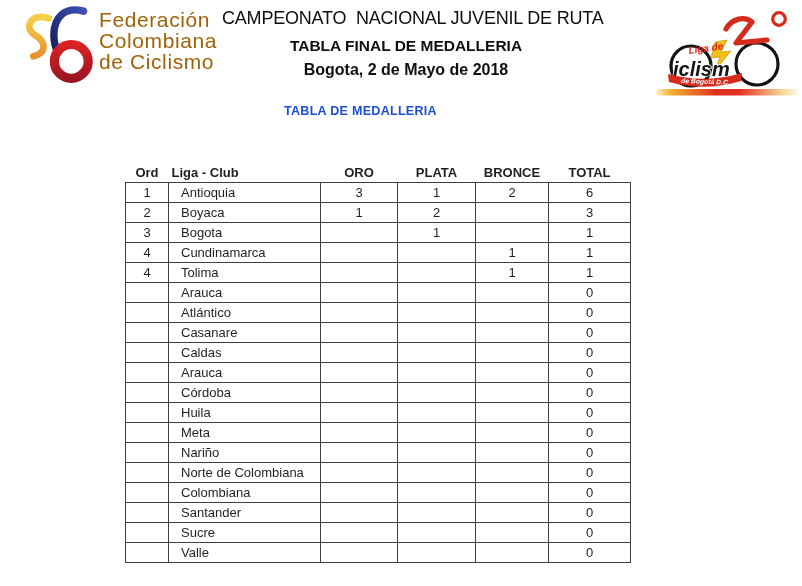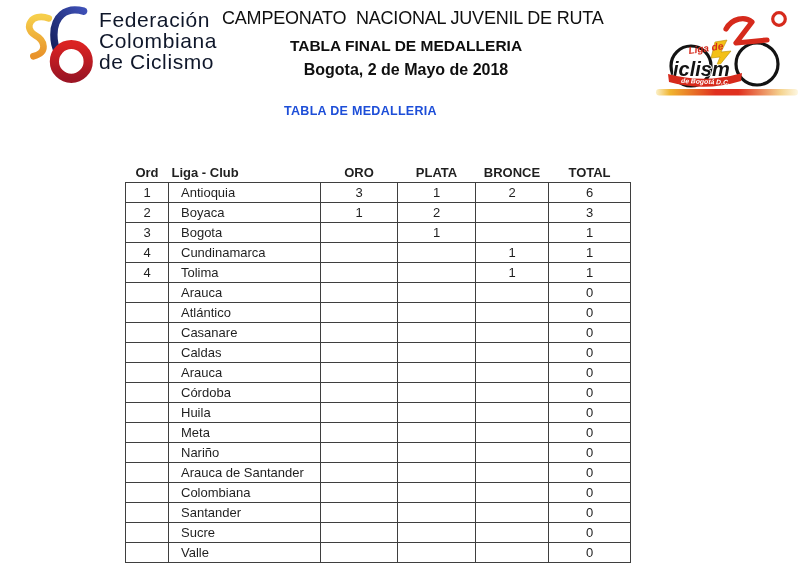--- a/index.html
+++ b/index.html
@@ -5,21 +5,21 @@
   html,body{margin:0;padding:0;background:#ffffff;}
   .page{
     position:relative;width:802px;height:586px;background:#ffffff;overflow:hidden;
     font-family:"Liberation Sans","DejaVu Sans",sans-serif;color:#1a1a1a;
   }
   
   .fcc-mark{position:absolute;left:18px;top:5px;width:82px;height:80px;}
   .fcc-text{
     position:absolute;left:99px;top:9px;
     font-size:21px;line-height:21px;letter-spacing:0.6px;
-    color:#0f172a;white-space:nowrap;
+    color:#a16207;white-space:nowrap;
   }
   
   .center-header{position:absolute;left:222px;top:8px;width:368px;text-align:center;color:#0f0f0f;}
   .center-header .h1{font-size:18px;font-weight:normal;white-space:pre;letter-spacing:-0.2px;}
   .center-header .h2{font-size:15.5px;font-weight:bold;margin-top:8px;}
   .center-header .h3{font-size:16px;font-weight:bold;margin-top:6px;}
   
   .liga-logo{position:absolute;left:652px;top:2px;width:150px;height:98px;}
   
   .section-title{
@@ -232,21 +232,21 @@
         <tr>
           <td></td>
           <td class="left">Nariño</td>
           <td></td>
           <td></td>
           <td></td>
           <td>0</td>
         </tr>
         <tr>
           <td></td>
-          <td class="left">Arauca de Santander</td>
+          <td class="left">Norte de Colombiana</td>
           <td></td>
           <td></td>
           <td></td>
           <td>0</td>
         </tr>
         <tr>
           <td></td>
           <td class="left">Colombiana</td>
           <td></td>
           <td></td>

